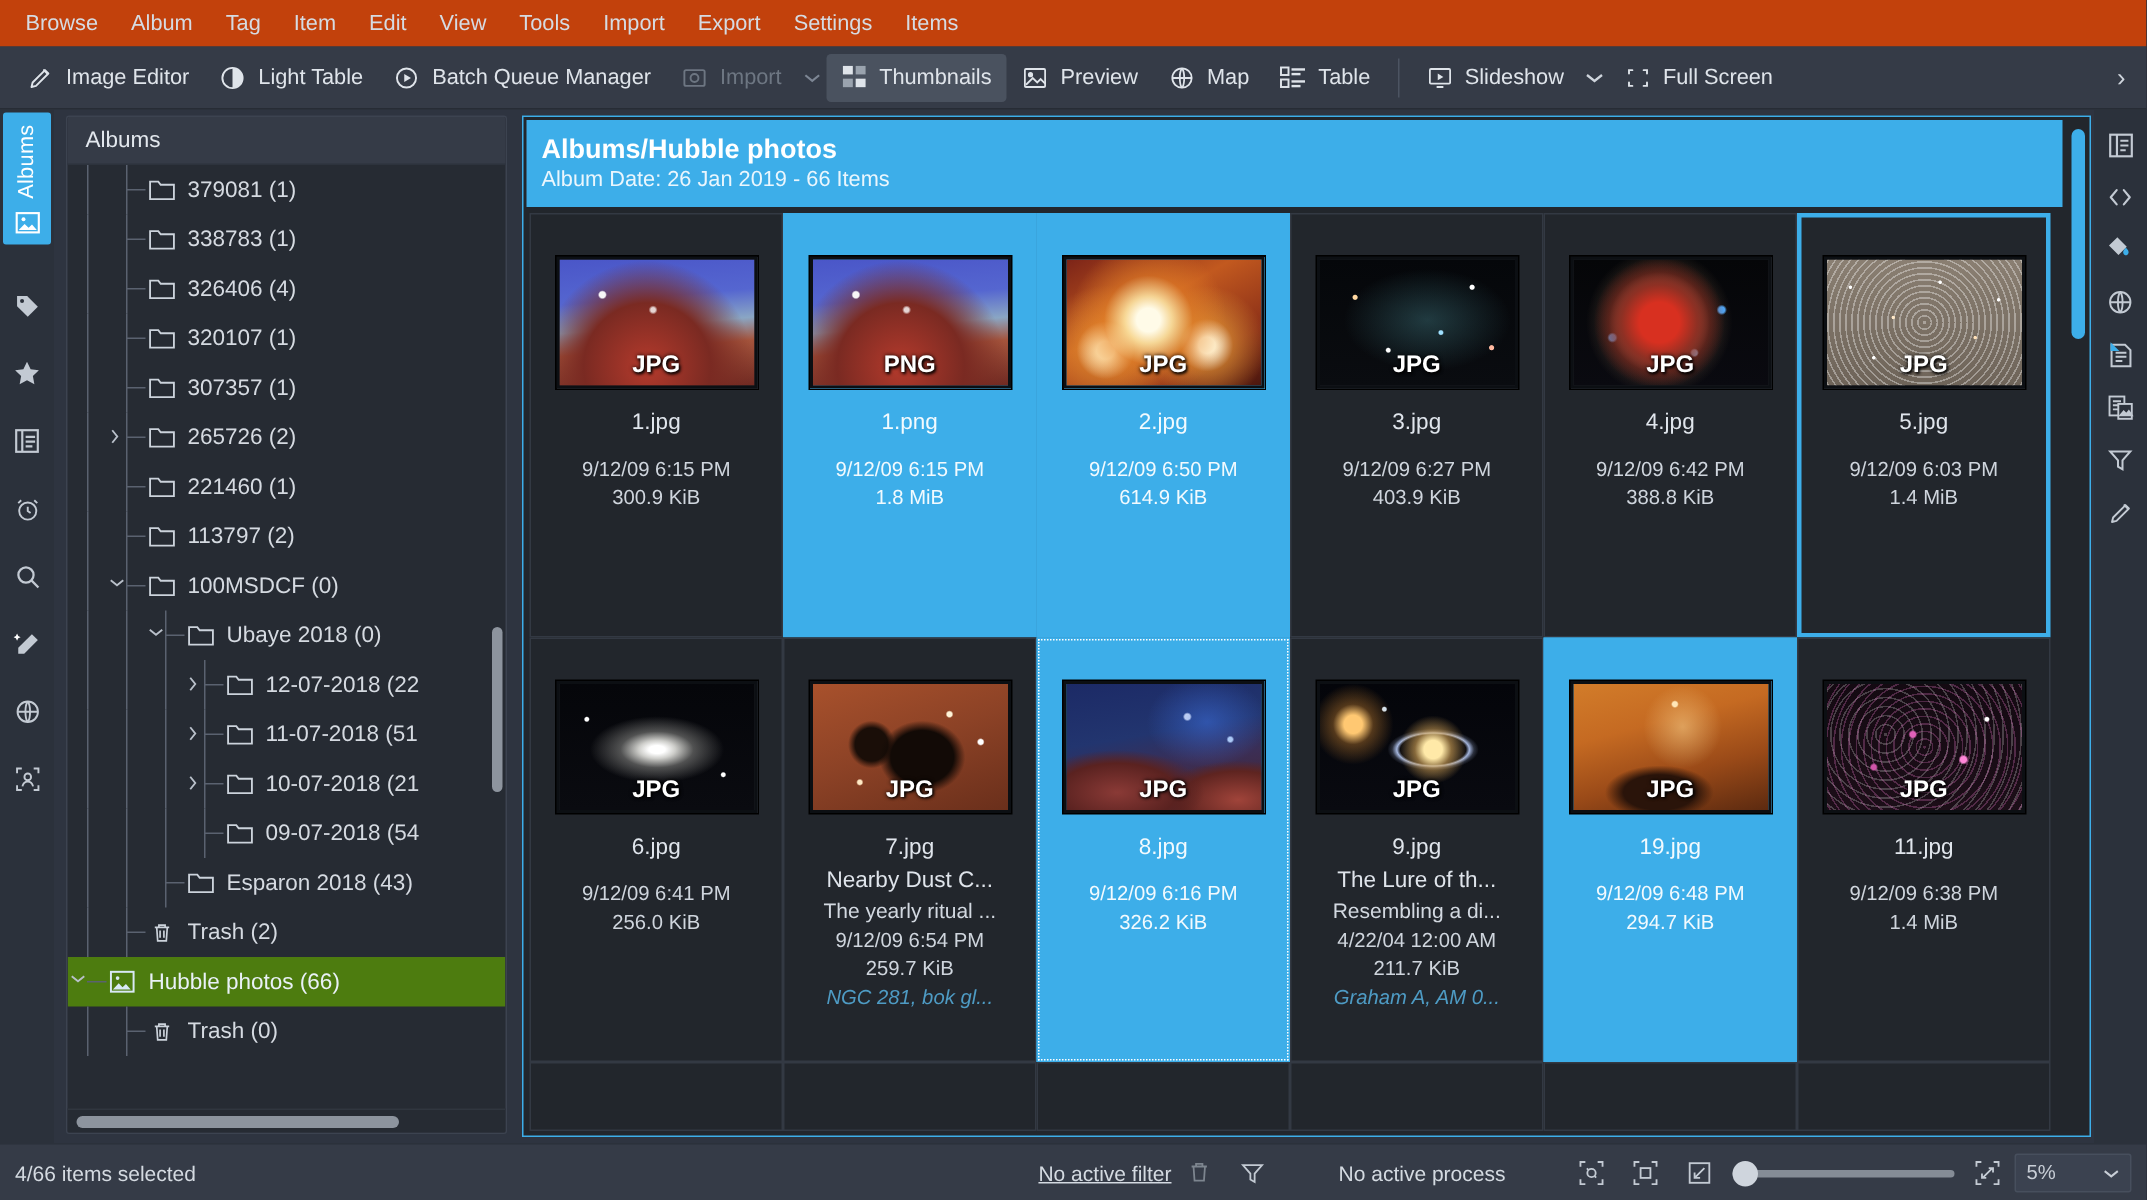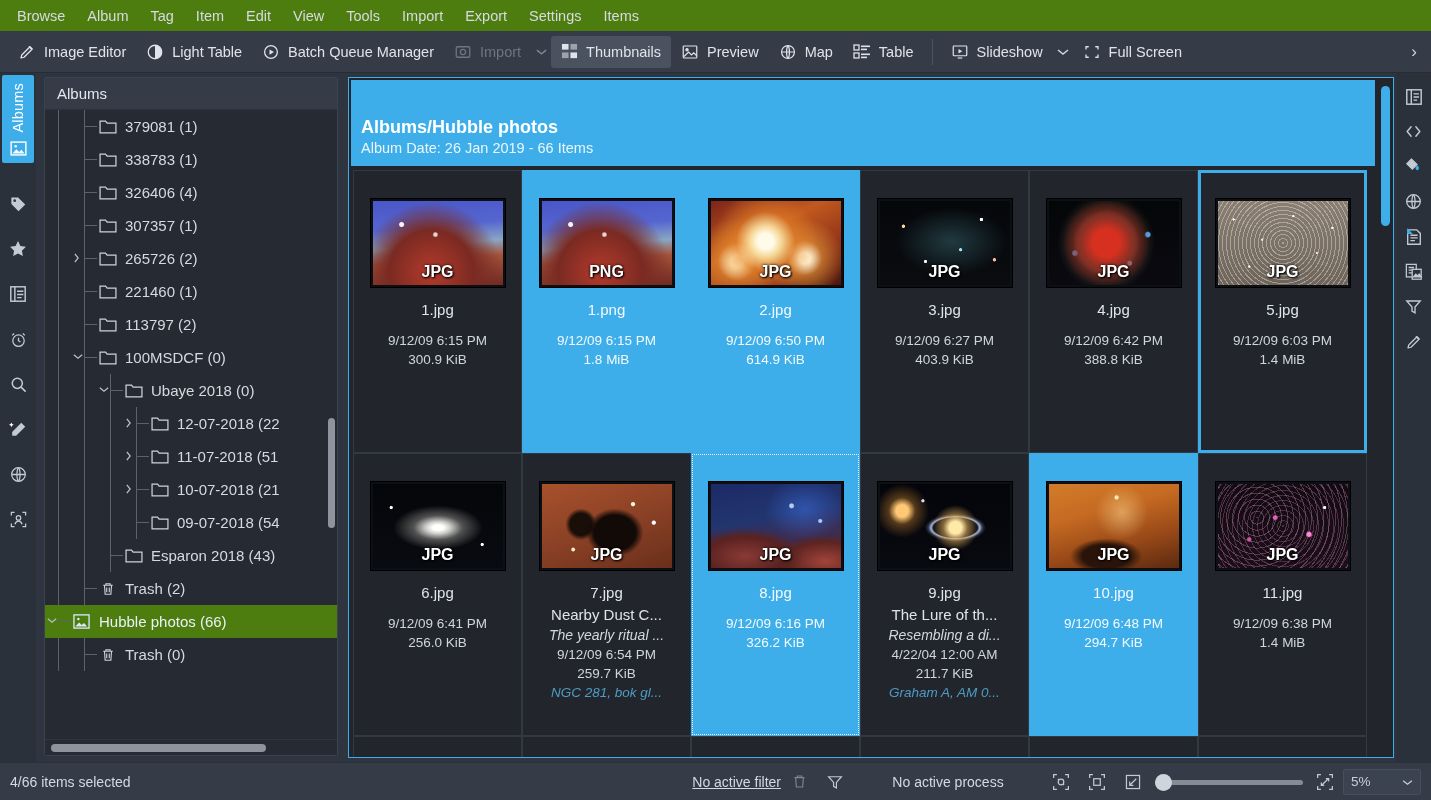--- a/index.html
+++ b/index.html
@@ -9,21 +9,21 @@
     font-family: "Liberation Sans", sans-serif;
     color: #d8dee4;
     overflow: hidden;
   }
   #app { position: relative; width: 1431px; height: 800px; display: flex; flex-direction: column; }
 
   
   .menubar {
     height: 31px; flex: 0 0 31px;
     display: flex; align-items: center;
-    background: #4d7c0f;
+    background: #c2410c;
     padding-left: 6px;
   }
   .menu-item {
     font-size: 14.5px; color: #d6dbe2;
     padding: 4px 11px; border-radius: 2px; cursor: default;
     white-space: nowrap;
   }
 
   
   .toolbar {
@@ -144,21 +144,21 @@
   .iconview {
     flex: 1 1 auto; min-width: 0; margin: 4px 2px 4px 2px;
     border: 1px solid #3daee9; background: #22262c;
     display: flex; flex-direction: column; position: relative; overflow: hidden;
   }
   .album-banner {
     background: #3daee9; color: #ffffff;
     padding: 8px 0 8px 10px; flex: none;
     margin: 2px 18px 0 2px;
   }
-  .album-banner .ab-title { font-size: 18px; font-weight: bold; line-height: 22px; margin-top: 28px; }
+  .album-banner .ab-title { font-size: 18px; font-weight: bold; line-height: 22px; }
   .album-banner .ab-sub { font-size: 14.5px; line-height: 20px; color: #eaf6fd; }
 
   .grid {
     flex: 1 1 auto; position: relative; overflow: hidden;
     padding: 4px 18px 0 4px;
   }
   .grid-row { display: flex; gap: 0; }
   .cell {
     width: 169px; height: 283px; flex: none;
     border: 1px solid #333943;
@@ -175,21 +175,21 @@
     box-shadow: 0 0 0 1px #000;
   }
   .thumb .fmt {
     position: absolute; left: 0; right: 0; bottom: 4px; text-align: center;
     font-size: 16px; font-weight: bold; color: #ffffff;
     text-shadow: 0 0 3px #000, 1px 1px 2px #000;
   }
   .meta { margin-top: 12px; text-align: center; width: 160px; }
   .meta .fname { font-size: 15px; color: #e0e5ec; line-height: 22px; }
   .meta .ftitle { font-size: 15px; color: #dfe4eb; line-height: 21px; white-space: nowrap; overflow: hidden; }
-  .meta .fcomment { font-size: 14px; font-style: italic; color: #d2d8e0; line-height: 20px; white-space: nowrap; overflow: hidden; }
+  .meta .fcomment { font-size: 14px; color: #d2d8e0; line-height: 20px; white-space: nowrap; overflow: hidden; }
   .meta .fdate { font-size: 13.5px; color: #cfd5dd; line-height: 19px; }
   .meta .fsize { font-size: 13.5px; color: #cfd5dd; line-height: 19px; }
   .meta .ftags { font-size: 13.5px; font-style: italic; color: #4e9bc4; line-height: 19px; white-space: nowrap; overflow: hidden; }
   .cell.selected .meta .fname,
   .cell.selected .meta .fdate,
   .cell.selected .meta .fsize { color: #f2fafe; }
   .meta .gap { height: 10px; }
 
   .iv-vscroll-track {
     position: absolute; right: 2px; top: 4px; bottom: 2px; width: 13px;
@@ -491,20 +491,35 @@
               </div>
               <div class="twig">
                 <div class="hline"></div>
                 <div class="vline"></div>
               </div>
               <span class="folder-ic">
                 <svg width="18" height="15" viewBox="0 0 20 17" fill="none" stroke="#ccd3dc" stroke-width="1.4">
                   <path d="M1 15.6V2.4h6.2l1.8 2.3h10v10.9z"></path>
                 </svg>
               </span>
+              <span class="tlabel">320107 (1)</span>
+            </div>
+            <div class="trow">
+              <div class="twig">
+                <div class="vline"></div>
+              </div>
+              <div class="twig">
+                <div class="hline"></div>
+                <div class="vline"></div>
+              </div>
+              <span class="folder-ic">
+                <svg width="18" height="15" viewBox="0 0 20 17" fill="none" stroke="#ccd3dc" stroke-width="1.4">
+                  <path d="M1 15.6V2.4h6.2l1.8 2.3h10v10.9z"></path>
+                </svg>
+              </span>
               <span class="tlabel">307357 (1)</span>
             </div>
             <div class="trow">
               <div class="twig">
                 <div class="vline"></div>
               </div>
               <div class="twig">
                 <div class="hline"></div>
                 <div class="vline"></div>
                 <div class="arrow"><svg width="7" height="10" viewBox="0 0 8 12" fill="none" stroke="#b9c0ca" stroke-width="1.5">
@@ -873,21 +888,21 @@
                 <div class="fdate">4/22/04 12:00 AM</div>
                 <div class="fsize">211.7 KiB</div>
                 <div class="ftags">Graham A, AM 0...</div>
               </div>
             </div>
             <div class="cell selected">
               <div class="thumb" style="background: radial-gradient(28% 46% at 56% 34%, rgba(255, 220, 150, 0.5) 0%, rgba(200, 110, 30, 0) 72%) 0% 0% / cover, radial-gradient(34% 26% at 44% 86%, rgb(42, 20, 10) 0px, rgb(42, 20, 10) 54%, rgba(42, 20, 10, 0) 82%), radial-gradient(circle at 52% 16%, rgb(255, 233, 192) 0px, rgb(255, 233, 192) 1.6px, transparent 2.6px), linear-gradient(165deg, rgb(210, 124, 42) 0%, rgb(197, 106, 34) 34%, rgb(154, 74, 24) 66%, rgb(92, 42, 16) 100%);">
                 <div class="fmt">JPG</div>
               </div>
               <div class="meta">
-                <div class="fname">10.jpg</div>
+                <div class="fname">19.jpg</div>
                 <div class="gap"></div>
                 <div class="fdate">9/12/09 6:48 PM</div>
                 <div class="fsize">294.7 KiB</div>
               </div>
             </div>
             <div class="cell">
               <div class="thumb" style="background: radial-gradient(circle at 70% 60%, rgb(255, 134, 216) 0px, rgb(255, 134, 216) 2px, transparent 3.4px) 0% 0% / cover, radial-gradient(circle at 44% 40%, rgb(224, 96, 184) 0px, rgb(224, 96, 184) 1.8px, transparent 3px), radial-gradient(circle at 24% 66%, rgb(208, 85, 168) 0px, rgb(208, 85, 168) 1.6px, transparent 2.8px), radial-gradient(circle at 82% 28%, rgb(255, 255, 255) 0px, rgb(255, 255, 255) 1.2px, transparent 2px), repeating-radial-gradient(circle, rgba(230, 120, 200, 0.28) 0px, rgba(230, 120, 200, 0.28) 1px, rgba(0, 0, 0, 0) 1px, rgba(0, 0, 0, 0) 5px), repeating-radial-gradient(circle at 30% 40%, rgba(255, 255, 255, 0.22) 0px, rgba(255, 255, 255, 0.22) 1px, rgba(0, 0, 0, 0) 1px, rgba(0, 0, 0, 0) 6px), linear-gradient(rgb(20, 10, 18), rgb(28, 14, 24));">
                 <div class="fmt">JPG</div>
               </div>
               <div class="meta">

